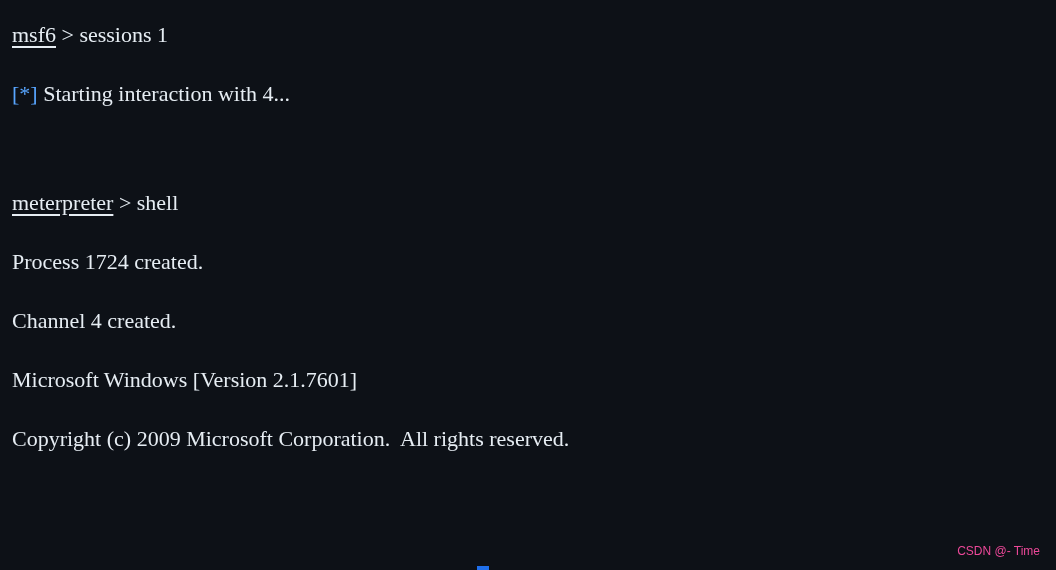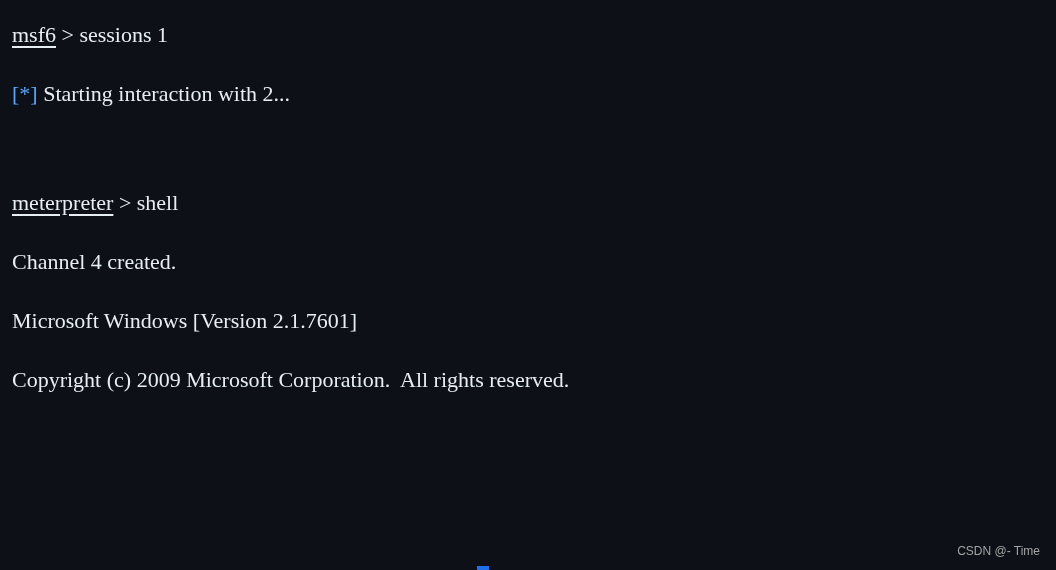--- a/index.html
+++ b/index.html
@@ -29,49 +29,50 @@
       text-underline-offset: 4px;
     }
     .bracket-star {
       color: #58a6ff;
     }
     .watermark {
       position: absolute;
       bottom: 10px;
       right: 16px;
       font-size: 12px;
-      color: #a3a3a3;
+      color: #ec4899;
       font-family: Arial, sans-serif;
     }
     .blank-line {
       height: 50px;
     }
     .scrollbar-indicator {
       position: absolute;
       bottom: 0;
       left: 477px;
       width: 12px;
       height: 4px;
       background-color: #1f6feb;
     }
   </style>
 </head>
 <body>
 
 <div>
   <div class="line"><span class="prompt-underline">msf6</span><span> &gt; </span><span>sessions 1</span></div>
 
-  <div class="line"><span class="bracket-star">[*]</span><span> Starting interaction with 2...</span></div>
+  <div class="line"><span class="bracket-star">[*]</span><span> Starting interaction with 4...</span></div>
 
   <div class="blank-line"></div>
 
 
 
   <div class="line"><span class="prompt-underline">meterpreter</span><span> &gt; </span><span>shell</span></div>
 
+  <div class="line"><span>Process 1724 created.</span></div>
 
   <div class="line"><span>Channel 4 created.</span></div>
 
   <div class="line"><span>Microsoft Windows [Version 2.1.7601]</span></div>
 
   <div class="line"><span>Copyright (c) 2009 Microsoft Corporation.  All rights reserved.</span></div>
 </div>
 
 <div class="watermark">CSDN @- Time</div>
 

